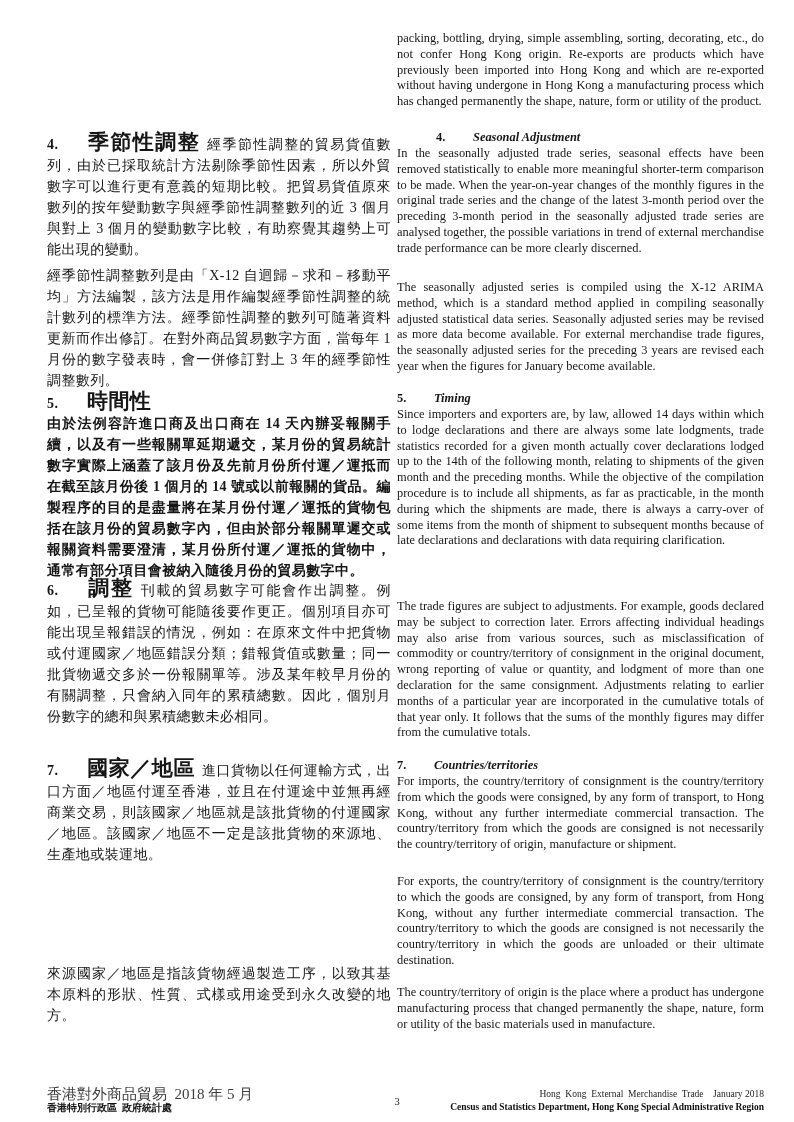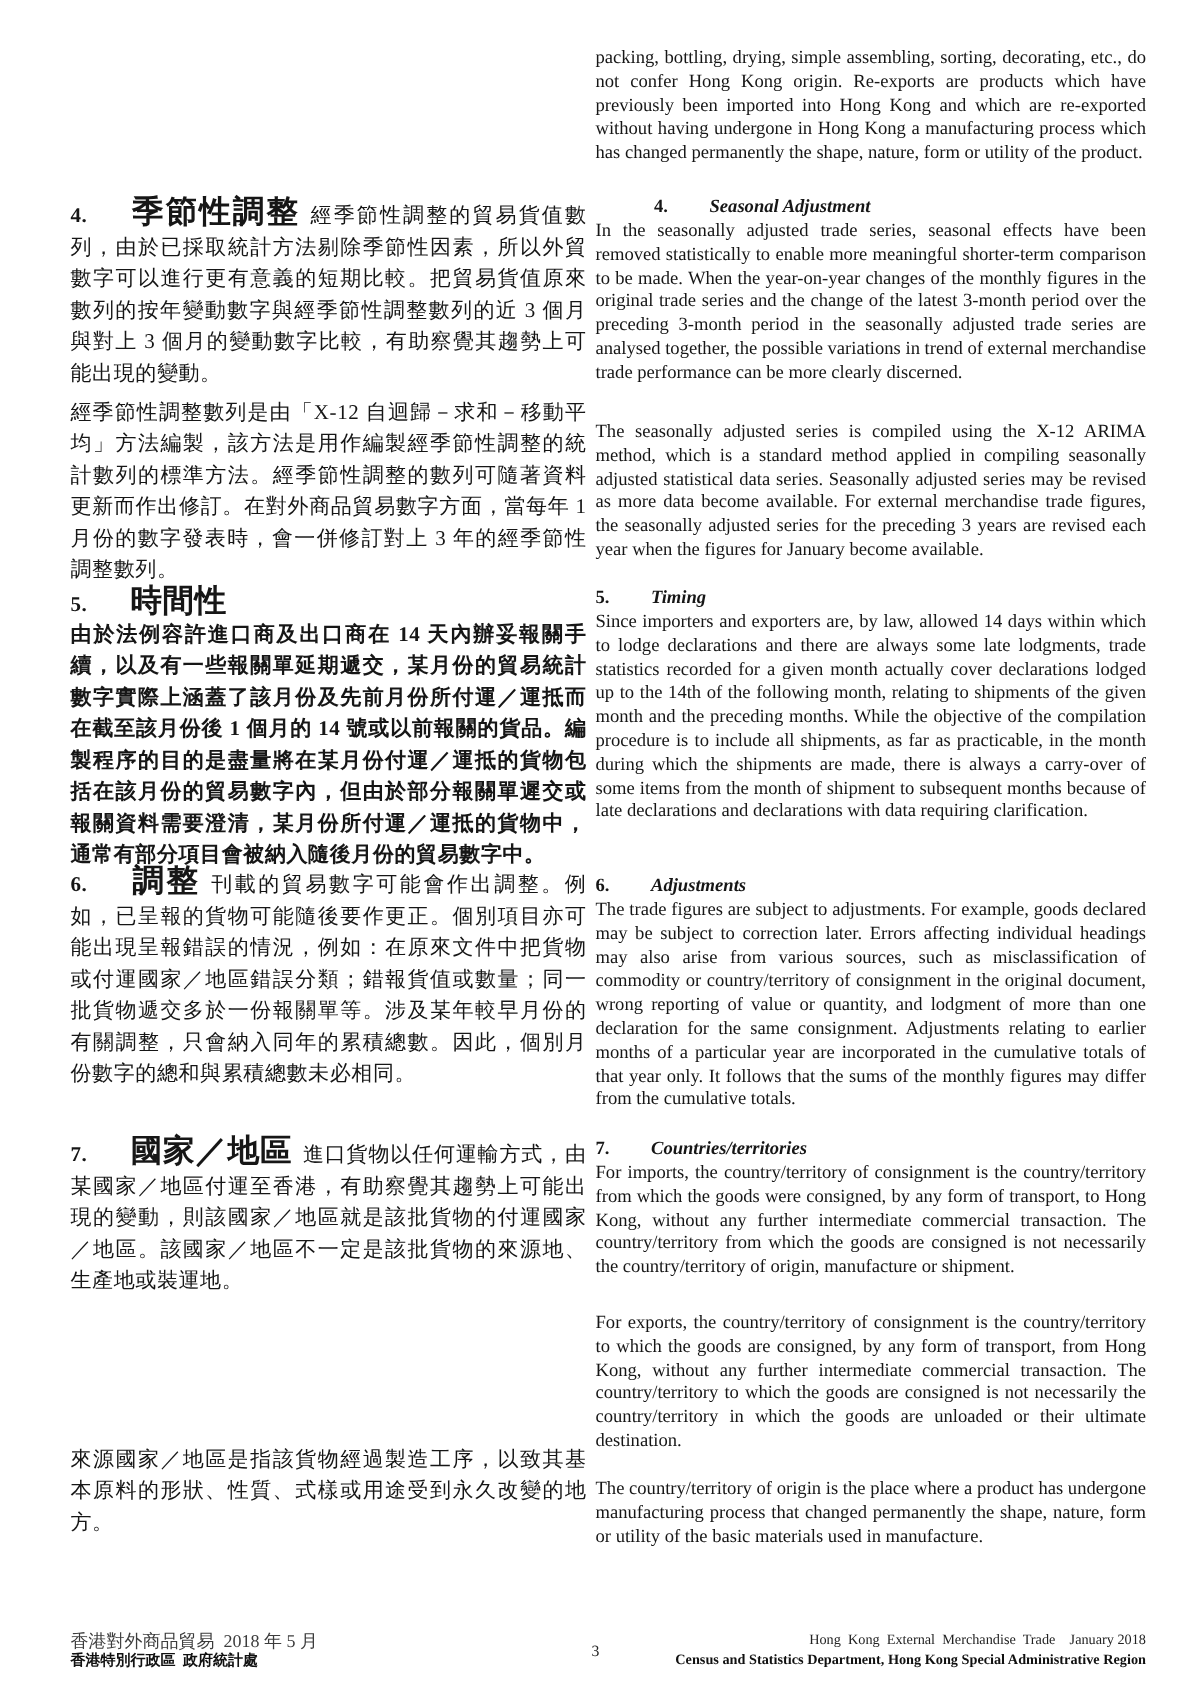--- a/index.html
+++ b/index.html
@@ -41,21 +41,21 @@
   .en-p .num { display:inline-block; width:37px; font-weight:bold; }
   .en-head { font-weight:bold; font-style:italic; }
   .en-headline { text-align:left; }
 
   
   .footer-left {
     position:absolute; left:47px; top:1088px; width:330px;
     font-family:"Liberation Serif", serif;
     text-align:left; line-height:13px;
   }
-  .footer-left .l1 { font-size:12px; color:#3c3c3c; white-space:pre; }
+  .footer-left .l1 { font-size:15px; color:#3c3c3c; white-space:pre; }
   .footer-left .l2 { font-size:10px; font-weight:bold; color:#111; white-space:pre; }
   .footer-page {
     position:absolute; left:0; top:1096px; width:794px;
     text-align:center;
     font-family:"Liberation Serif", serif;
     font-size:10.5px; color:#222;
   }
   .footer-right {
     position:absolute; right:30px; top:1088px; width:420px;
     font-family:"Liberation Serif", serif;
@@ -72,35 +72,34 @@
   <p class="para zh-p" style="top:131px;"><span class="num">4.</span><span class="zh-head">季節性調整</span><span>經季節性調整的貿易貨值數列，由於已採取統計方法剔除季節性因素，所以外貿數字可以進行更有意義的短期比較。把貿易貨值原來數列的按年變動數字與經季節性調整數列的近 3 個月與對上 3 個月的變動數字比較，有助察覺其趨勢上可能出現的變動。</span></p>
 
   <p class="para zh-p" style="top:265px;"><span>經季節性調整數列是由「X-12 自迴歸－求和－移動平均」方法編製，該方法是用作編製經季節性調整的統計數列的標準方法。經季節性調整的數列可隨著資料更新而作出修訂。在對外商品貿易數字方面，當每年 1 月份的數字發表時，會一併修訂對上 3 年的經季節性調整數列。</span></p>
 
   <p class="para zh-p zh-headline" style="top:390px;"><span class="num">5.</span><span class="zh-head">時間性</span></p>
 
   <p class="para zh-p" style="top:413px;font-weight:bold;"><span>由於法例容許進口商及出口商在 14 天內辦妥報關手續，以及有一些報關單延期遞交，某月份的貿易統計數字實際上涵蓋了該月份及先前月份所付運／運抵而在截至該月份後 1 個月的 14 號或以前報關的貨品。編製程序的目的是盡量將在某月份付運／運抵的貨物包括在該月份的貿易數字內，但由於部分報關單遲交或報關資料需要澄清，某月份所付運／運抵的貨物中，通常有部分項目會被納入隨後月份的貿易數字中。</span></p>
 
   <p class="para zh-p" style="top:577px;"><span class="num">6.</span><span class="zh-head">調整</span><span>刊載的貿易數字可能會作出調整。例如，已呈報的貨物可能隨後要作更正。個別項目亦可能出現呈報錯誤的情況，例如：在原來文件中把貨物或付運國家／地區錯誤分類；錯報貨值或數量；同一批貨物遞交多於一份報關單等。涉及某年較早月份的有關調整，只會納入同年的累積總數。因此，個別月份數字的總和與累積總數未必相同。</span></p>
 
-  <p class="para zh-p" style="top:757px;"><span class="num">7.</span><span class="zh-head">國家／地區</span><span>進口貨物以任何運輸方式，由某國家／地區付運至香港，有助察覺其趨勢上可能出現的變動，則該國家／地區就是該批貨物的付運國家／地區。該國家／地區不一定是該批貨物的來源地、生產地或裝運地。</span></p>
+  <p class="para zh-p" style="top:757px;"><span class="num">7.</span><span class="zh-head">國家／地區</span><span>進口貨物以任何運輸方式，出口方面／地區付運至香港，並且在付運途中並無再經商業交易，則該國家／地區就是該批貨物的付運國家／地區。該國家／地區不一定是該批貨物的來源地、生產地或裝運地。</span></p>
 
 
   <p class="para zh-p" style="top:963px;"><span>來源國家／地區是指該貨物經過製造工序，以致其基本原料的形狀、性質、式樣或用途受到永久改變的地方。</span></p>
 
   <p class="para en-p" style="top:31px;"><span>packing, bottling, drying, simple assembling, sorting, decorating, etc., do not confer Hong Kong origin. Re-exports are products which have previously been imported into Hong Kong and which are re-exported without having undergone in Hong Kong a manufacturing process which has changed permanently the shape, nature, form or utility of the product.</span></p>
 
   <p class="para en-p en-headline" style="top:130px;margin-left:39px;"><span class="num">4.</span><span class="en-head">Seasonal Adjustment</span></p>
   <p class="para en-p" style="top:146px;"><span>In the seasonally adjusted trade series, seasonal effects have been removed statistically to enable more meaningful shorter-term comparison to be made.  When the year-on-year changes of the monthly figures in the original trade series and the change of the latest 3-month period over the preceding 3-month period in the seasonally adjusted trade series are analysed together, the possible variations in trend of external merchandise trade performance can be more clearly discerned.</span></p>
   <p class="para en-p" style="top:280px;"><span>The seasonally adjusted series is compiled using the X-12 ARIMA method, which is a standard method applied in compiling seasonally adjusted statistical data series. Seasonally adjusted series may be revised as more data become available. For external merchandise trade figures, the seasonally adjusted series for the preceding 3 years are revised each year when the figures for January become available.</span></p>
 
   <p class="para en-p en-headline" style="top:391px;"><span class="num">5.</span><span class="en-head">Timing</span></p>
   <p class="para en-p" style="top:407px;"><span>Since importers and exporters are, by law, allowed 14 days within which to lodge declarations and there are always some late lodgments, trade statistics recorded for a given month actually cover declarations lodged up to the 14th of the following month, relating to shipments of the given month and the preceding months. While the objective of the compilation procedure is to include all shipments, as far as practicable, in the month during which the shipments are made, there is always a carry-over of some items from the month of shipment to subsequent months because of late declarations and declarations with data requiring clarification.</span></p>
 
-  <p class="para en-p en-headline" style="top:583px;"><span class="num">6.</span><span class="en-head">Adjustments</span></p>
   <p class="para en-p" style="top:599px;"><span>The trade figures are subject to adjustments. For example, goods declared may be subject to correction later. Errors affecting individual headings may also arise from various sources, such as misclassification of commodity or country/territory of consignment in the original document, wrong reporting of value or quantity, and lodgment of more than one declaration for the same consignment. Adjustments relating to earlier months of a particular year are incorporated in the cumulative totals of that year only. It follows that the sums of the monthly figures may differ from the cumulative totals.</span></p>
 
   <p class="para en-p en-headline" style="top:758px;"><span class="num">7.</span><span class="en-head">Countries/territories</span></p>
   <p class="para en-p" style="top:774px;"><span>For imports, the country/territory of consignment is the country/territory from which the goods were consigned, by any form of transport, to Hong Kong, without any further intermediate commercial transaction. The country/territory from which the goods are consigned is not necessarily the country/territory of origin, manufacture or shipment.</span></p>
   <p class="para en-p" style="top:874px;"><span>For exports, the country/territory of consignment is the country/territory to which the goods are consigned, by any form of transport, from Hong Kong, without any further intermediate commercial transaction. The country/territory to which the goods are consigned is not necessarily the country/territory in which the goods are unloaded or their ultimate destination.</span></p>
   <p class="para en-p" style="top:985px;"><span>The country/territory of origin is the place where a product has undergone manufacturing process that changed permanently the shape, nature, form or utility of the basic materials used in manufacture.</span></p>
 
   <div class="footer-left">
     <div class="l1">香港對外商品貿易  2018 年 5 月</div>
     <div class="l2">香港特別行政區  政府統計處</div>

